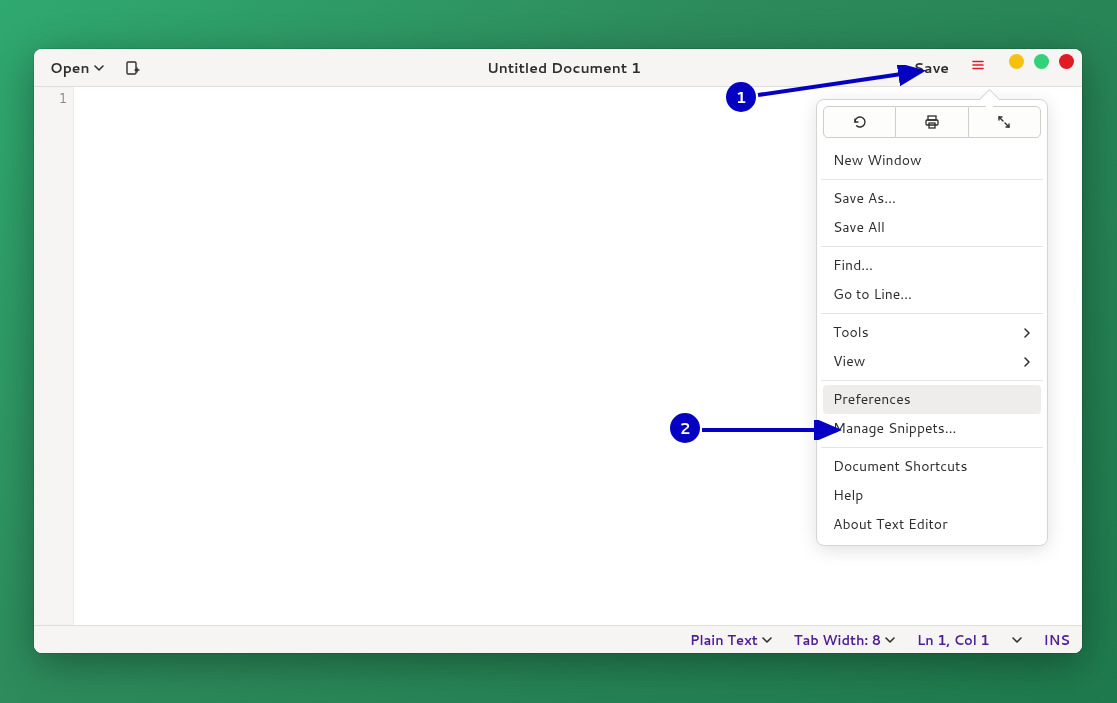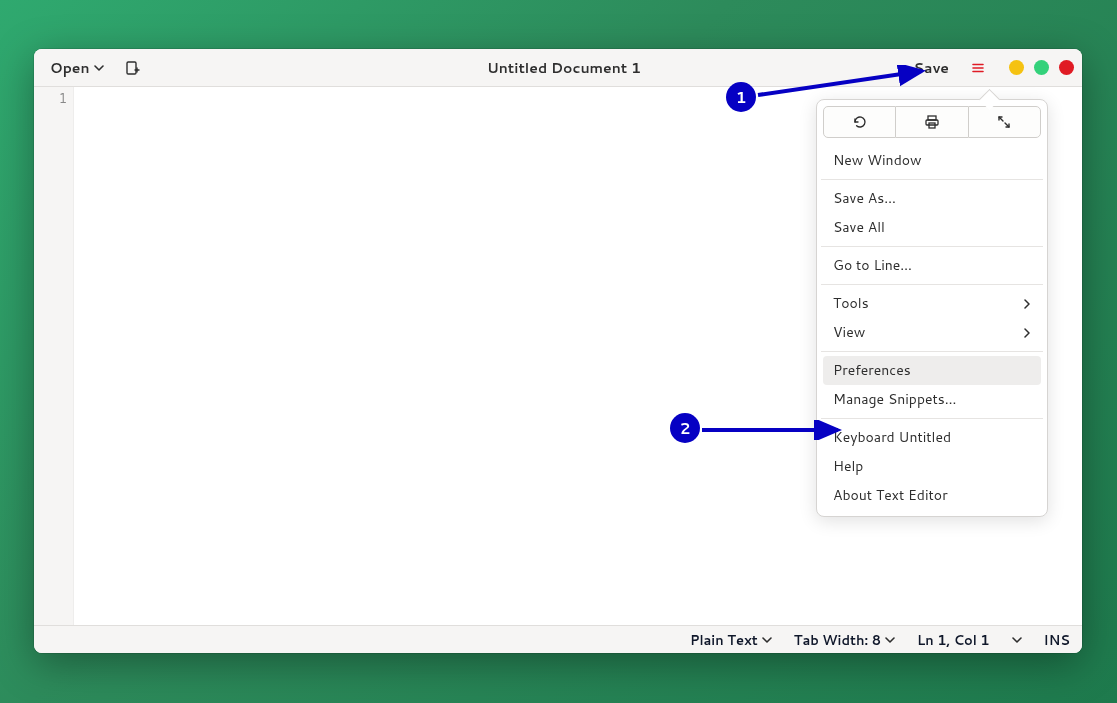--- a/index.html
+++ b/index.html
@@ -47,21 +47,21 @@
   }
   .tb-title {
     position: absolute;
     left: 12px; right: 0;
     text-align: center;
     font-size: 14px;
     font-weight: 700;
     color: #2e2e2e;
     pointer-events: none;
   }
-  .tb-right { margin-left: auto; display: flex; align-items: center; gap: 6px; }
+  .tb-right { margin-left: auto; display: flex; align-items: flex-start; gap: 6px; }
   .window-controls { display: flex; gap: 10px; margin-left: 10px; }
   .wc-dot { width: 15px; height: 15px; border-radius: 50%; }
   .wc-min { background: #f5c211; }
   .wc-max { background: #33d17a; }
   .wc-close { background: #e01b24; }
   .hamburger-icon { color: #e01b24; }
 
   .editor-area { flex: 1; display: flex; background: #fff; position: relative; }
   .gutter {
     width: 40px;
@@ -75,21 +75,21 @@
   .text-area { flex: 1; padding: 2px 6px; font-size: 14px; color: #222; }
 
   .statusbar {
     height: 28px;
     background: #f6f5f4;
     border-top: 1px solid #e0dedc;
     display: flex;
     align-items: center;
     padding: 0 12px;
     font-size: 13px;
-    color: #0f172a;
+    color: #4c1d95;
     justify-content: flex-end;
     gap: 22px;
   }
   .status-item { display: flex; align-items: center; gap: 4px; font-weight: 600; }
 
   
   .popover {
     position: absolute;
     right: 34px;
     top: 50px;
@@ -259,20 +259,23 @@
       </div>
     <div class="menu-sep"></div>
     <div class="menu-item">
         <span>Save As…</span>
       </div>
     <div class="menu-item">
         <span>Save All</span>
       </div>
     <div class="menu-sep"></div>
     <div class="menu-item">
+        <span>Find…</span>
+      </div>
+    <div class="menu-item">
         <span>Go to Line…</span>
       </div>
     <div class="menu-sep"></div>
     <div class="menu-item">
       <span>Tools</span>
       <svg width="8" height="10" viewBox="0 0 8 10">
           <path d="M2 1 L6 5 L2 9" stroke="#2e2e2e" stroke-width="1.5" fill="none" stroke-linecap="round" stroke-linejoin="round"></path>
         </svg>
     </div>
     <div class="menu-item">
@@ -283,21 +286,21 @@
     </div>
     <div class="menu-sep"></div>
     <div class="menu-item highlight">
         <span>Preferences</span>
       </div>
     <div class="menu-item">
         <span>Manage Snippets…</span>
       </div>
     <div class="menu-sep"></div>
     <div class="menu-item">
-        <span>Keyboard Untitled</span>
+        <span>Document Shortcuts</span>
       </div>
     <div class="menu-item">
         <span>Help</span>
       </div>
     <div class="menu-item">
         <span>About Text Editor</span>
       </div>
   </div>
 
 </div>

